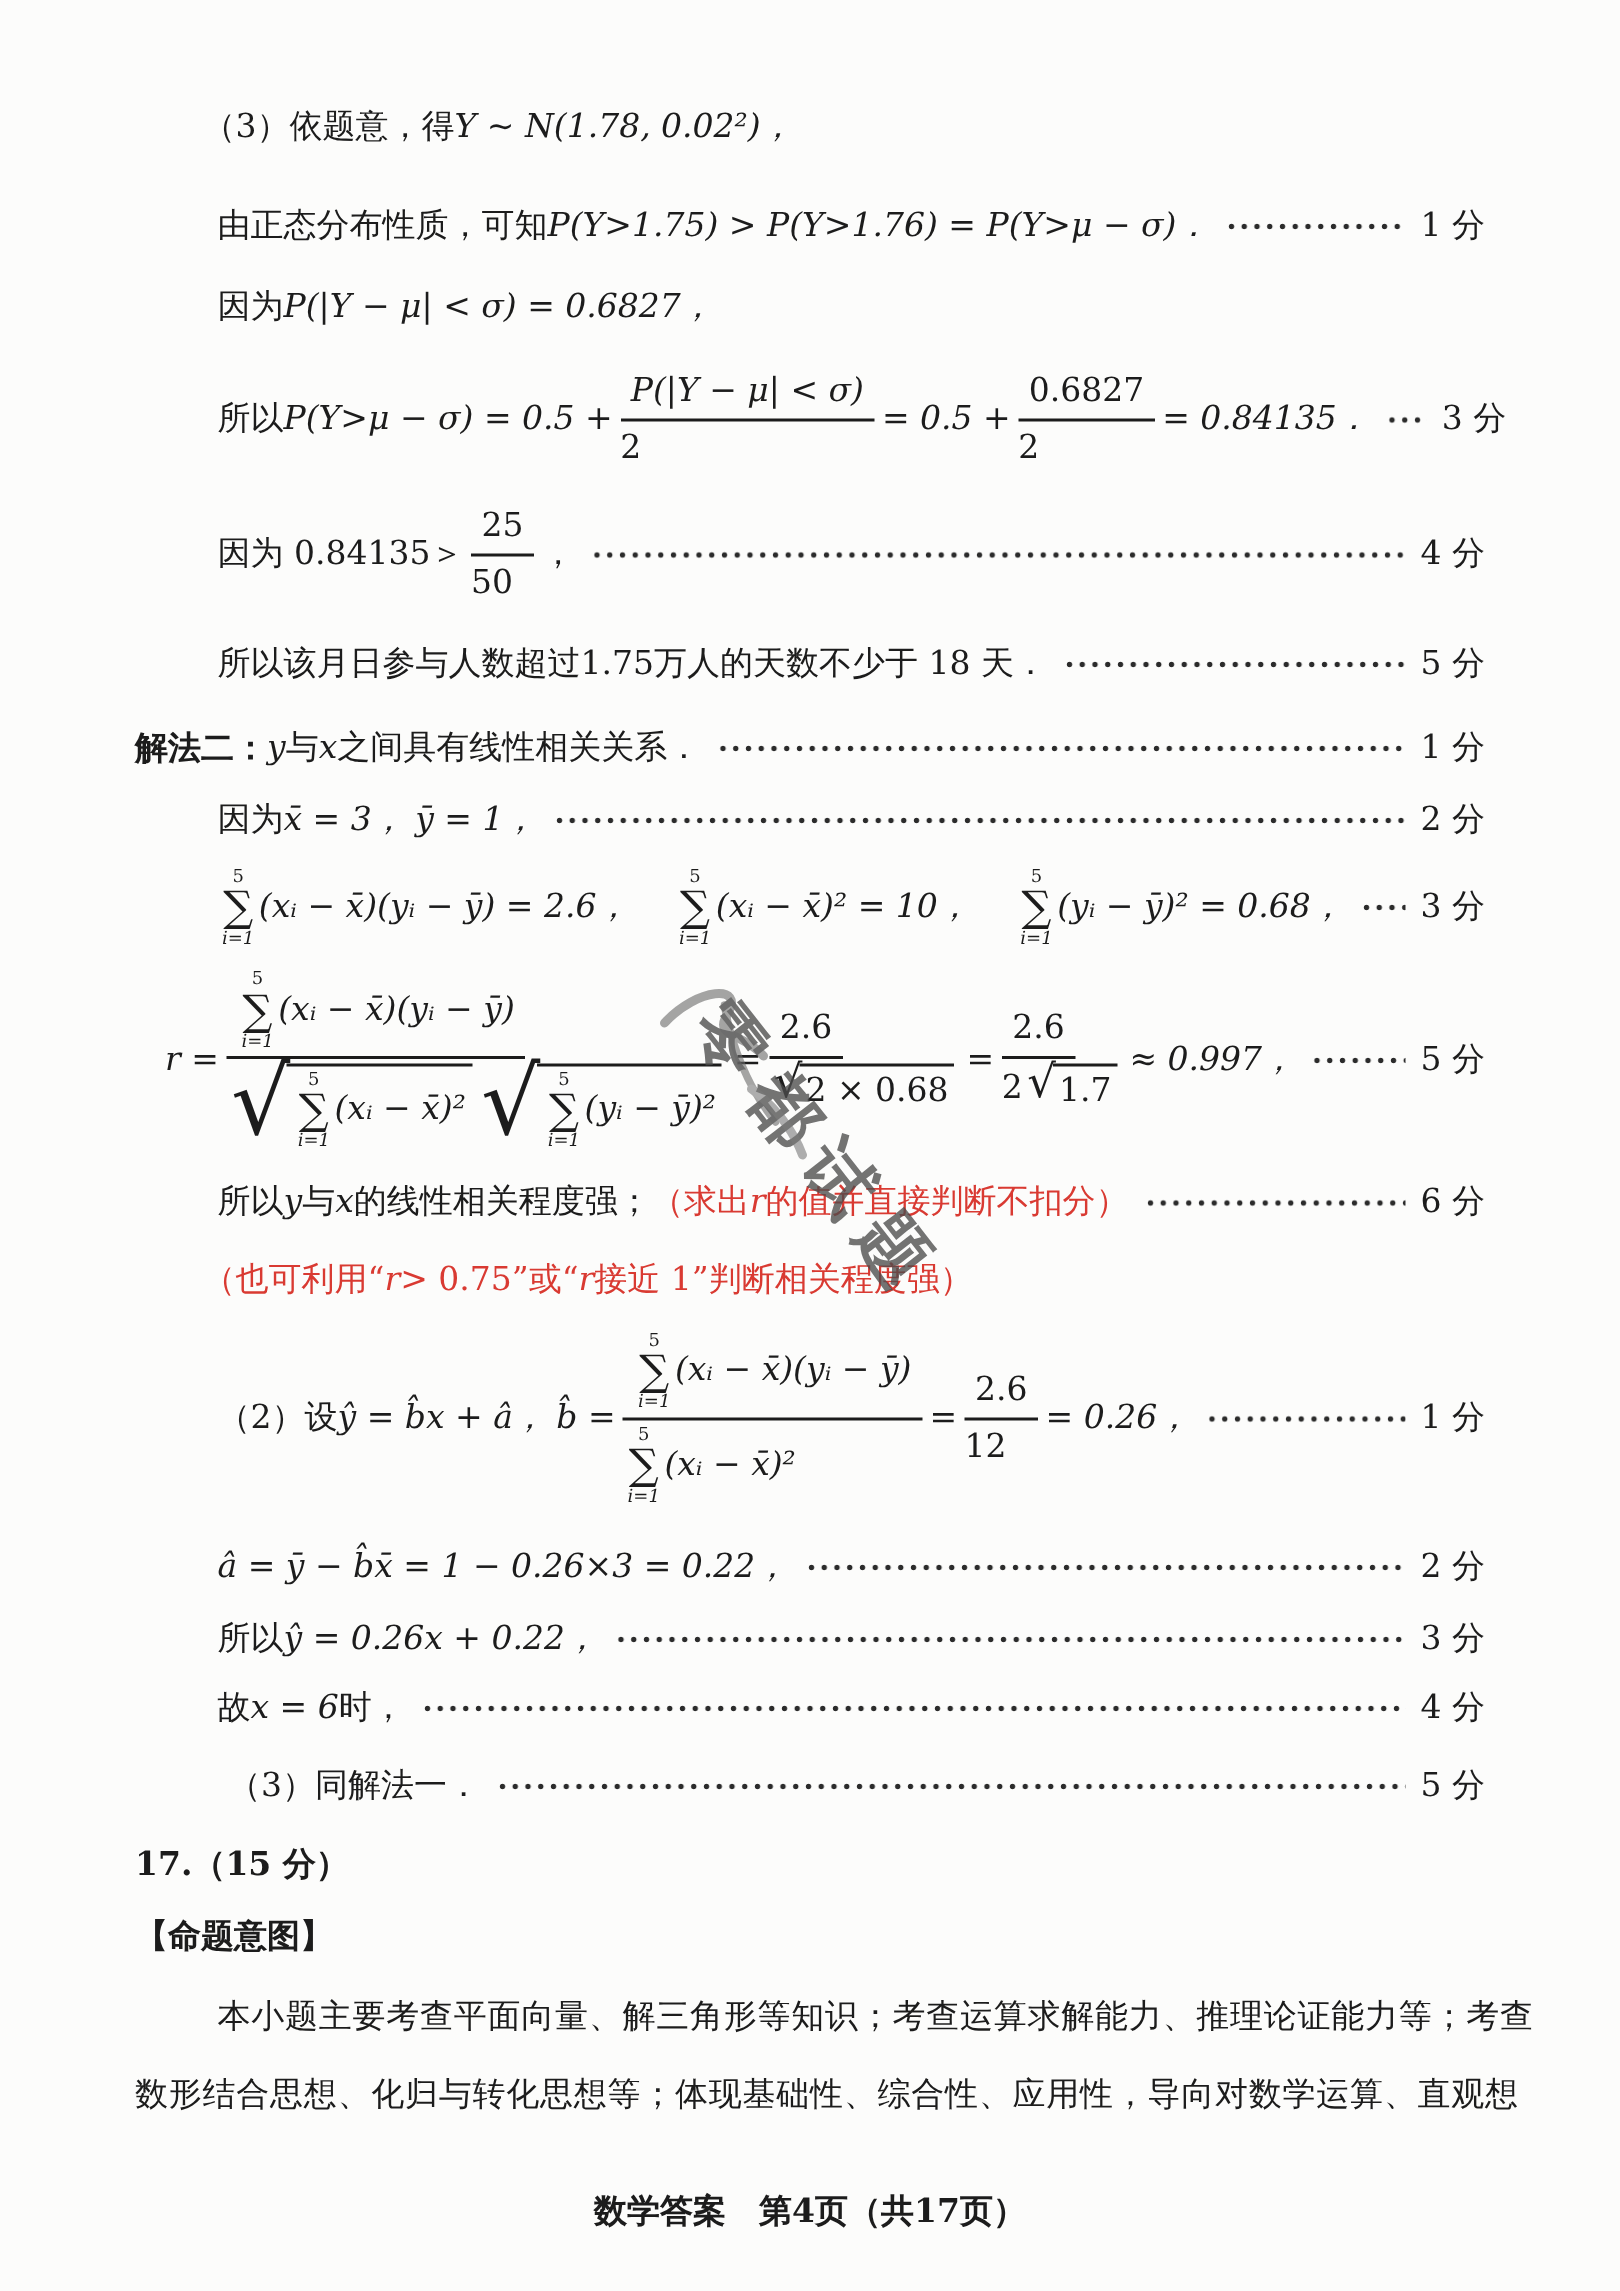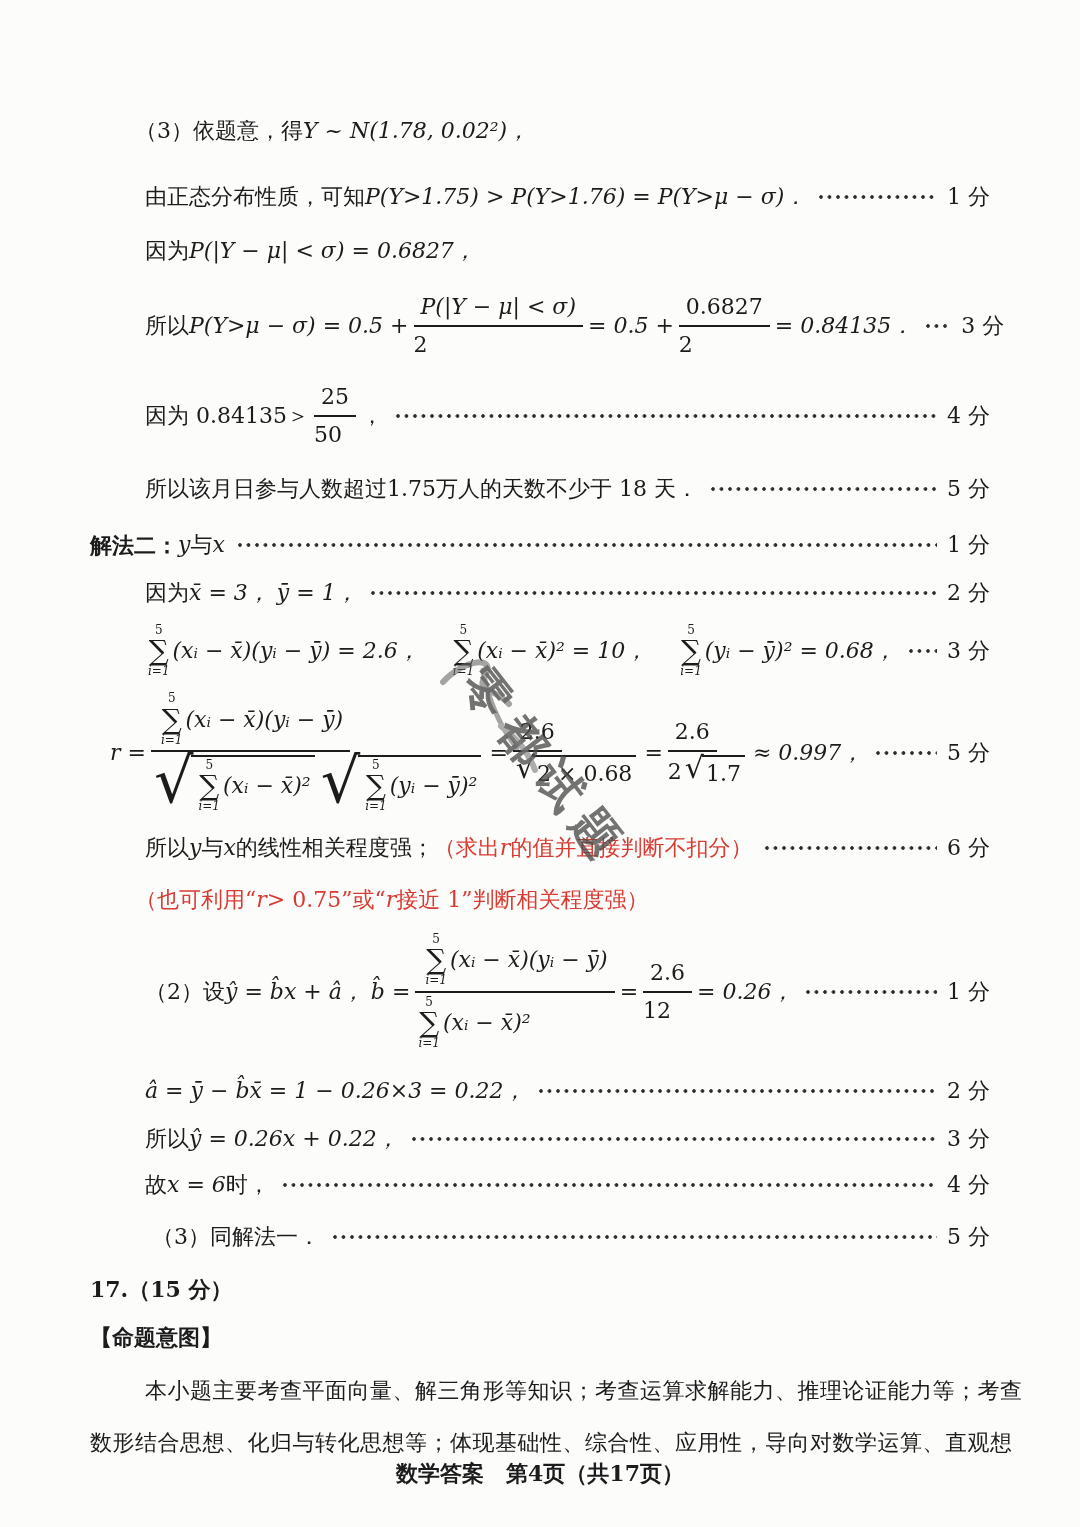--- a/index.html
+++ b/index.html
@@ -64,21 +64,21 @@
     position:absolute;left:0;right:0;bottom:38px;
     text-align:center;font-weight:bold;font-size:22px;
   }
 </style>
 </head>
 <body>
 
 <div class="page">
   <div class="doc">
 
-    <div class="line ind1" style="margin-top:116px">
+    <div class="line ind1" style="margin-top:70px">
       <span class="cn">（3）依题意，得</span>
       <span class="mi">Y ~ N(1.78, 0.02²)，</span>
     </div>
 
     <div class="line ind" style="margin-top:36px">
       <span class="cn">由正态分布性质，可知</span>
       <span class="mi">P(Y&gt;1.75) &gt; P(Y&gt;1.76) = P(Y&gt;μ − σ)．</span>
       <span class="leader"></span>
       <span class="cn score">1 分</span>
     </div>
@@ -120,20 +120,21 @@
       <span class="cn">所以该月日参与人数超过1.75万人的天数不少于 18 天．</span>
       <span class="leader"></span>
       <span class="cn score">5 分</span>
     </div>
 
     <div class="line" style="margin-top:26px">
       <span class="cn b">解法二：</span>
       <span class="mi">y</span>
       <span class="cn"> 与 </span>
       <span class="mi">x</span>
+      <span class="cn"> 之间具有线性相关关系．</span>
       <span class="leader"></span>
       <span class="cn score">1 分</span>
     </div>
 
     <div class="line ind" style="margin-top:18px">
       <span class="cn">因为 </span>
       <span class="mi">x̄ = 3， ȳ = 1，</span>
       <span class="leader"></span>
       <span class="cn score">2 分</span>
     </div>

